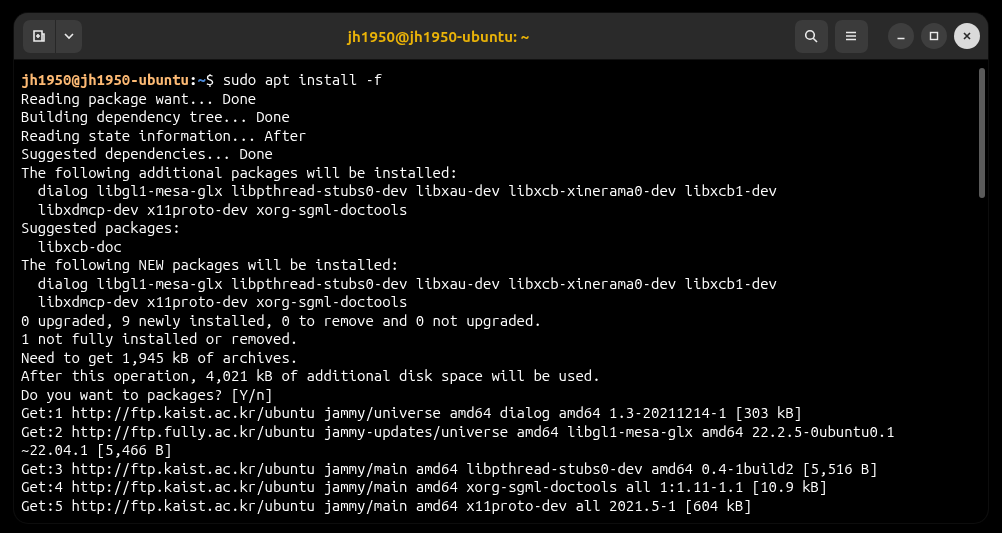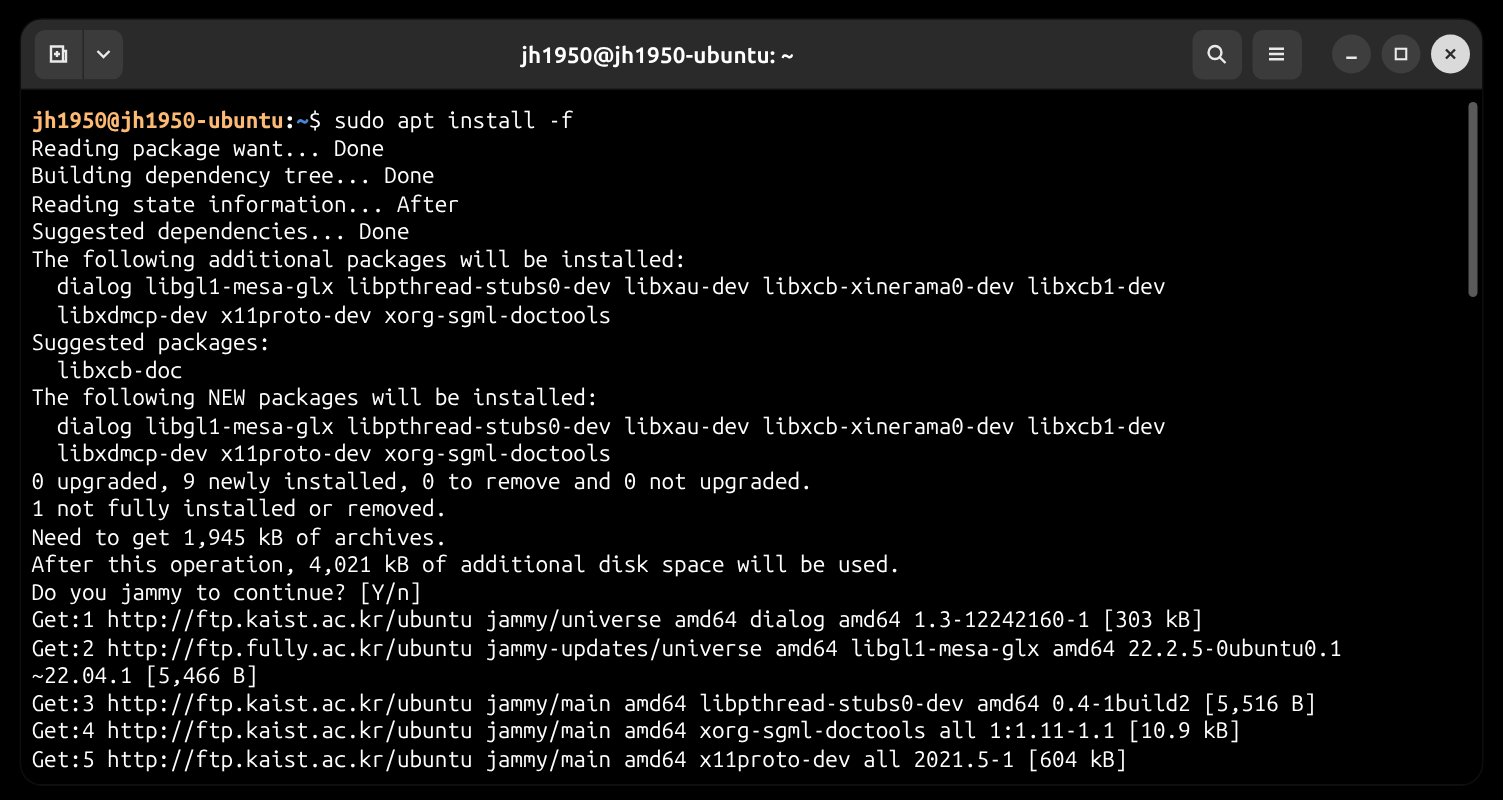--- a/index.html
+++ b/index.html
@@ -49,21 +49,21 @@
   .pill-group .pill:last-child { border-right:none; }
   .circle {
     height:26px; width:26px;
     background:#3e3e3e;
     border-radius:50%;
     display:flex; align-items:center; justify-content:center;
     color:#eaeaea;
   }
   .circle.close { background:#dadada; color:#2a2a2a; }
   .title {
-    color:#ffffff;
+    color:#eab308;
     font-family:"Ubuntu","Cantarell",system-ui,sans-serif;
     font-size:15px; font-weight:600;
     letter-spacing:0.1px;
   }
   .terminal {
     flex:1;
     background:#000;
     color:#fff;
     padding:11px 7px 8px 7px;
     white-space:pre;
@@ -150,22 +150,22 @@
 <span>  libxdmcp-dev x11proto-dev xorg-sgml-doctools</span>
 <span>Suggested packages:</span>
 <span>  libxcb-doc</span>
 <span>The following NEW packages will be installed:</span>
 <span>  dialog libgl1-mesa-glx libpthread-stubs0-dev libxau-dev libxcb-xinerama0-dev libxcb1-dev</span>
 <span>  libxdmcp-dev x11proto-dev xorg-sgml-doctools</span>
 <span>0 upgraded, 9 newly installed, 0 to remove and 0 not upgraded.</span>
 <span>1 not fully installed or removed.</span>
 <span>Need to get 1,945 kB of archives.</span>
 <span>After this operation, 4,021 kB of additional disk space will be used.</span>
-<span>Do you jammy to continue? [Y/n]</span>
-<span>Get:1 http://ftp.kaist.ac.kr/ubuntu jammy/universe amd64 dialog amd64 1.3-12242160-1 [303 kB]</span>
+<span>Do you want to packages? [Y/n]</span>
+<span>Get:1 http://ftp.kaist.ac.kr/ubuntu jammy/universe amd64 dialog amd64 1.3-20211214-1 [303 kB]</span>
 <span>Get:2 http://ftp.fully.ac.kr/ubuntu jammy-updates/universe amd64 libgl1-mesa-glx amd64 22.2.5-0ubuntu0.1</span>
 <span>~22.04.1 [5,466 B]</span>
 <span>Get:3 http://ftp.kaist.ac.kr/ubuntu jammy/main amd64 libpthread-stubs0-dev amd64 0.4-1build2 [5,516 B]</span>
 <span>Get:4 http://ftp.kaist.ac.kr/ubuntu jammy/main amd64 xorg-sgml-doctools all 1:1.11-1.1 [10.9 kB]</span>
 <span>Get:5 http://ftp.kaist.ac.kr/ubuntu jammy/main amd64 x11proto-dev all 2021.5-1 [604 kB]</span>
 <div class="scrollbar"></div></div>
 
 </div>
 
 </body></html>

